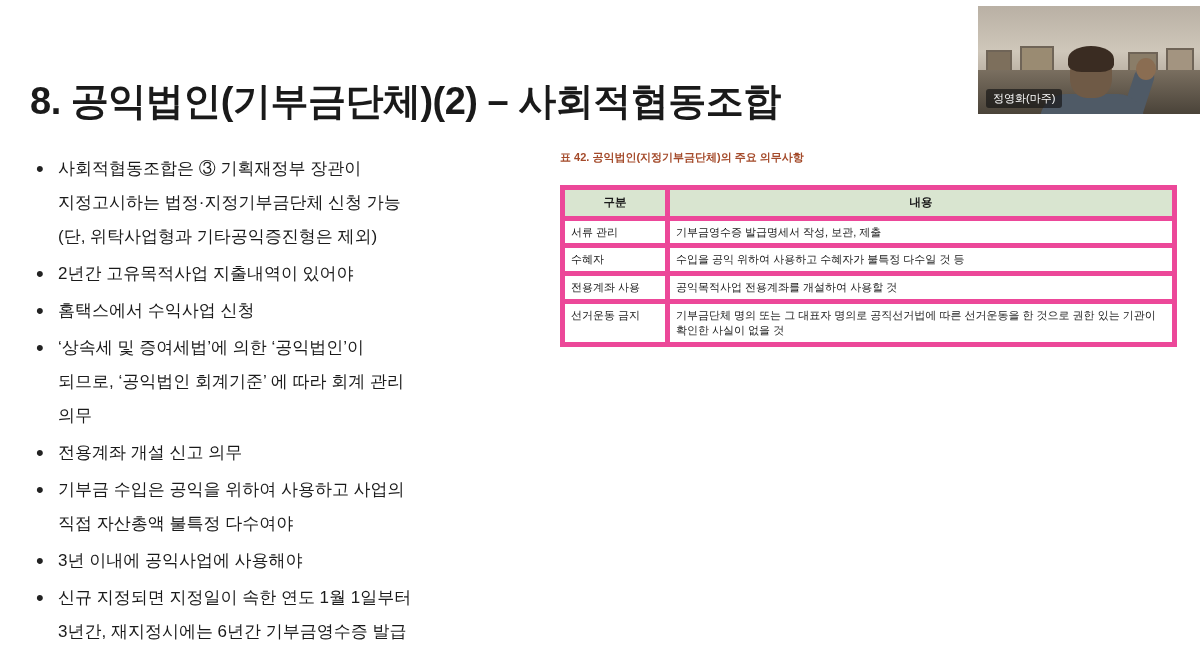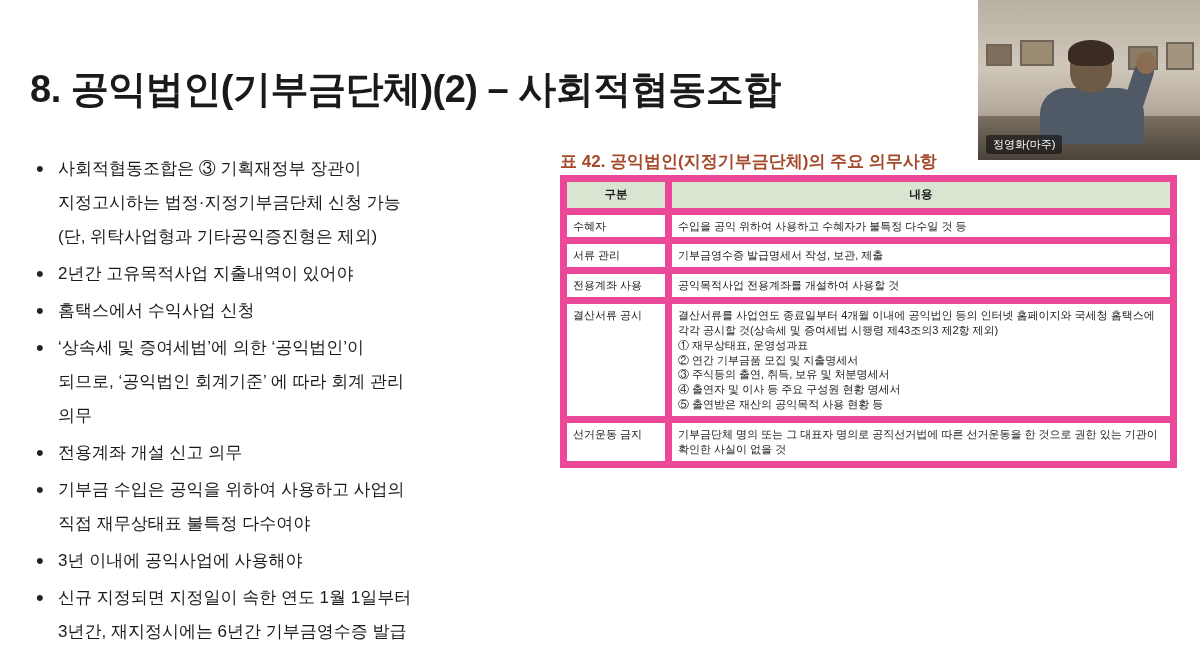--- a/index.html
+++ b/index.html
@@ -12,21 +12,21 @@
   }
   #slide {
     position: relative;
     width: 1200px; height: 658px;
     background: #ffffff;
   }
 
   
   #title {
     position: absolute;
-    left: 30px; top: 64px;
+    left: 30px; top: 76px;
     font-size: 38px;
     font-weight: bold;
     color: #1a1a1a;
     letter-spacing: -0.5px;
     white-space: nowrap;
     text-align: center;
   }
 
   
   #bullets {
@@ -55,33 +55,33 @@
     white-space: pre-line;
   }
 
   
   #tablewrap {
     position: absolute;
     left: 560px; top: 150px;
     width: 620px;
   }
   #tablecaption {
-    font-size: 17px;
+    font-size: 11px;
     font-weight: bold;
     color: #a44a2a;
-    margin-bottom: 2px;
+    margin-bottom: 20px;
   }
   table.duty {
     border-collapse: collapse;
     width: 617px;
     table-layout: fixed;
     background: #fff;
   }
   table.duty th, table.duty td {
-    border: 7px solid #ec4899;
+    border: 5px solid #ec4899;
     vertical-align: top;
     padding: 4px 6px;
     font-size: 11px;
     line-height: 1.35;
     color: #1a1a1a;
   }
   table.duty thead th {
     background: #d9e5d0;
     text-align: center;
     font-weight: bold;
@@ -96,22 +96,22 @@
     white-space: pre-line;
   }
   table.duty td.desc {
     background: #ffffff;
     white-space: pre-line;
   }
 
   
   #webcam {
     position: absolute;
-    right: 0; top: 0;
-    width: 222px; height: 160px;
+    right: 0; top: 6px;
+    width: 222px; height: 108px;
     overflow: hidden;
     background: #2b2622;
   }
   #cam-bg {
     position: absolute; inset: 0;
     background: linear-gradient(180deg,#b9b0a4 0%,#cfc7ba 42%,#b3a99c 70%,#6d6458 100%);
   }
   .wall-art {
     position: absolute;
     background: #8e8374;
@@ -202,21 +202,21 @@
     </div>
 
     <div class="bullet">
       <span class="dot">•</span>
       <span class="btext">전용계좌 개설 신고 의무</span>
     </div>
 
     <div class="bullet">
       <span class="dot">•</span>
       <span class="btext">기부금 수입은 공익을 위하여 사용하고 사업의
-직접 재무상태표 불특정 다수여야</span>
+직접 자산총액 불특정 다수여야</span>
     </div>
 
     <div class="bullet">
       <span class="dot">•</span>
       <span class="btext">3년 이내에 공익사업에 사용해야</span>
     </div>
 
     <div class="bullet">
       <span class="dot">•</span>
       <span class="btext">신규 지정되면 지정일이 속한 연도 1월 1일부터
@@ -230,39 +230,30 @@
     <div id="tablecaption">표 42. 공익법인(지정기부금단체)의 주요 의무사항</div>
     <table class="duty">
       <thead>
         <tr>
           <th style="width:105px;">구분</th>
           <th>내용</th>
         </tr>
       </thead>
       <tbody>
         <tr>
+          <td class="cat">서류 관리</td>
+          <td class="desc">기부금영수증 발급명세서 작성, 보관, 제출</td>
+        </tr>
+        <tr>
           <td class="cat">수혜자</td>
           <td class="desc">수입을 공익 위하여 사용하고 수혜자가 불특정 다수일 것 등</td>
         </tr>
         <tr>
-          <td class="cat">서류 관리</td>
-          <td class="desc">기부금영수증 발급명세서 작성, 보관, 제출</td>
-        </tr>
-        <tr>
           <td class="cat">전용계좌 사용</td>
           <td class="desc">공익목적사업 전용계좌를 개설하여 사용할 것</td>
-        </tr>
-        <tr>
-          <td class="cat">결산서류 공시</td>
-          <td class="desc">결산서류를 사업연도 종료일부터 4개월 이내에 공익법인 등의 인터넷 홈페이지와 국세청 홈택스에 각각 공시할 것(상속세 및 증여세법 시행령 제43조의3 제2항 제외)
-① 재무상태표, 운영성과표
-② 연간 기부금품 모집 및 지출명세서
-③ 주식등의 출연, 취득, 보유 및 처분명세서
-④ 출연자 및 이사 등 주요 구성원 현황 명세서
-⑤ 출연받은 재산의 공익목적 사용 현황 등</td>
         </tr>
         <tr>
           <td class="cat">선거운동 금지</td>
           <td class="desc">기부금단체 명의 또는 그 대표자 명의로 공직선거법에 따른 선거운동을 한 것으로 권한 있는 기관이 확인한 사실이 없을 것</td>
         </tr>
       </tbody>
     </table>
   </div>
 
   <div id="webcam">

